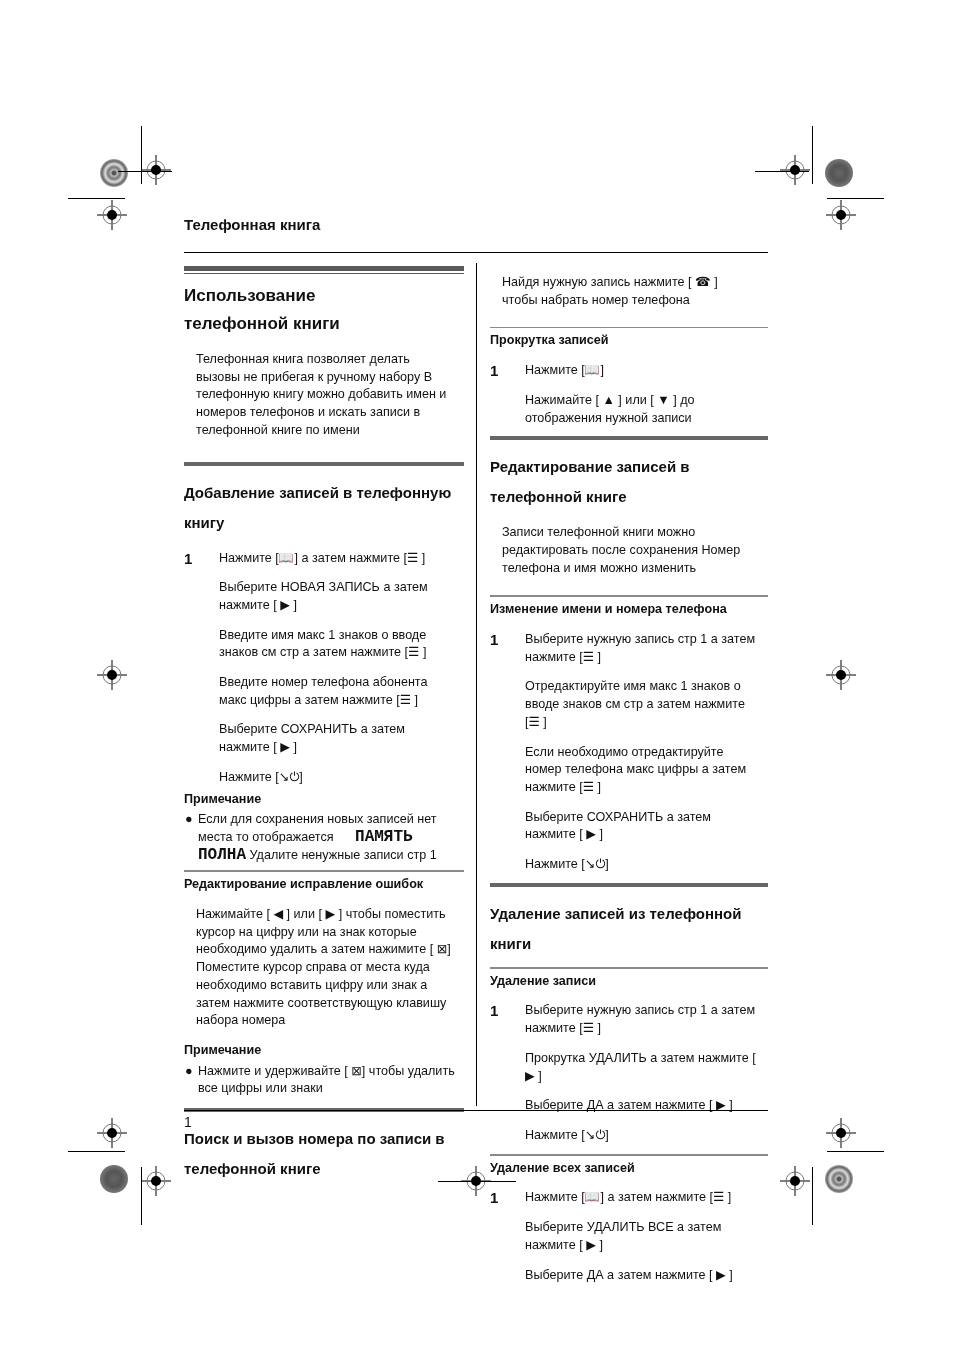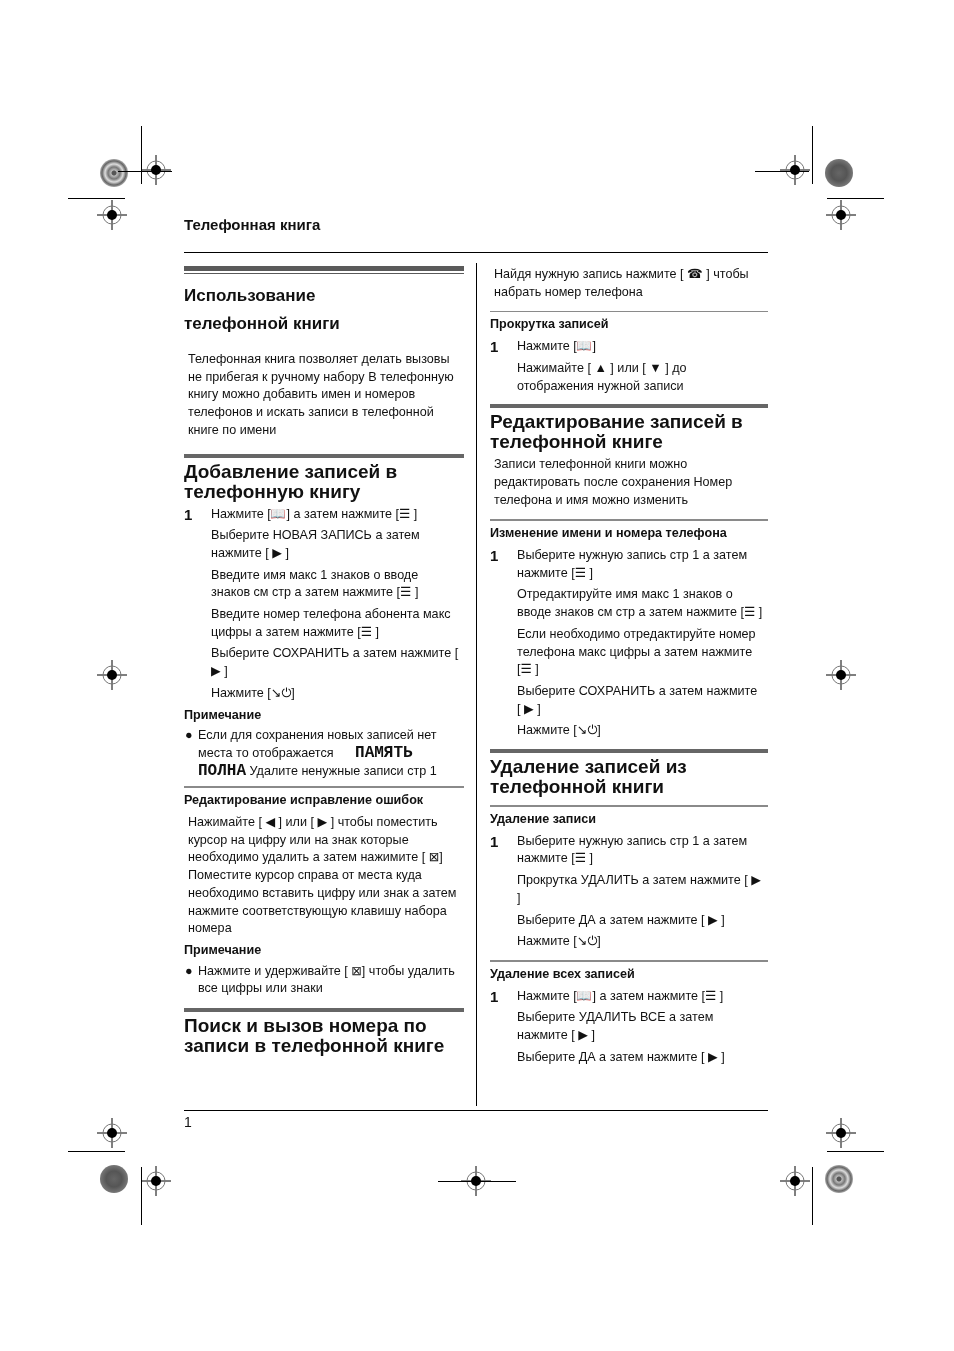--- a/index.html
+++ b/index.html
@@ -21,23 +21,23 @@
   .col { position: absolute; width: 280px; font-size: 12.6px; line-height: 17.7px; }
   .col.left { left: 184px; top: 266px; }
   .col.right { left: 490px; top: 262px; width: 278px; }
 
   .bar-thick { height: 5px; background: #5a5a5a; margin-bottom: 2px; }
   .bar-thin { height: 1px; background: #5a5a5a; }
   .bar-med { height: 4px; background: #666; }
   .rule-gray { height: 2px; background: #8a8a8a; }
 
   .h1 { font-size: 17px; font-weight: bold; line-height: 28px; margin: 8px 0 13px; }
-  .h2 { font-size: 19px; font-weight: bold; line-height: 20px; margin: 4px 0 2px; }
+  .h2 { font-size: 15px; font-weight: bold; line-height: 30px; margin: 12px 0 2px; }
   .h3 { font-size: 12.6px; font-weight: bold; margin: 4px 0 3px; }
-  p { margin: 4px; }
+  p { margin: 12px; }
   .step { position: relative; padding-left: 23px; }
   .step-num { position: absolute; left: 0; top: 0; font-weight: bold; font-size: 15px; }
   .sub { margin-bottom: 3px; }
   .mono { font-family: "Liberation Mono", monospace; font-weight: bold; font-size: 16px; margin-left: 18px; }
   .note-item { position: relative; padding-left: 14px; }
   .bullet { position: absolute; left: 1px; top: 0; }
   .gap-s { height: 6px; }
   .gap-m { height: 10px; }
 </style>
 </head>

